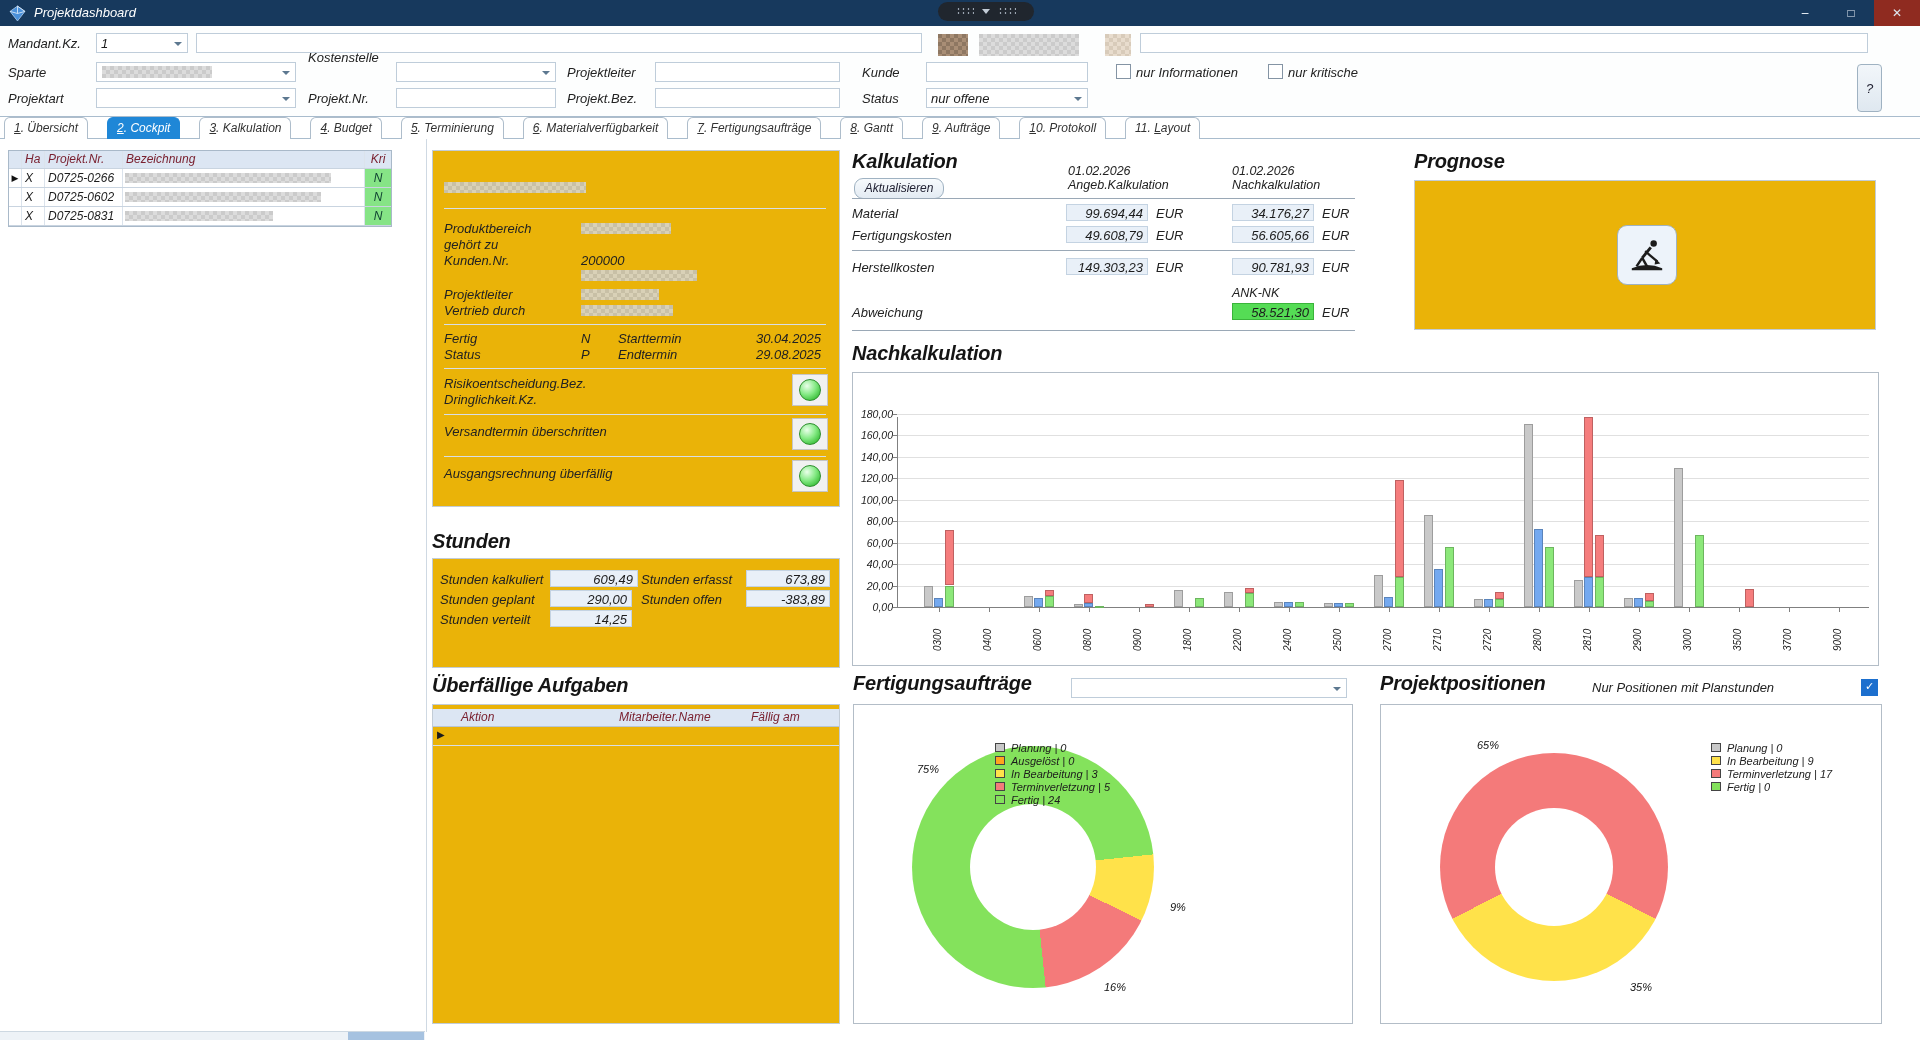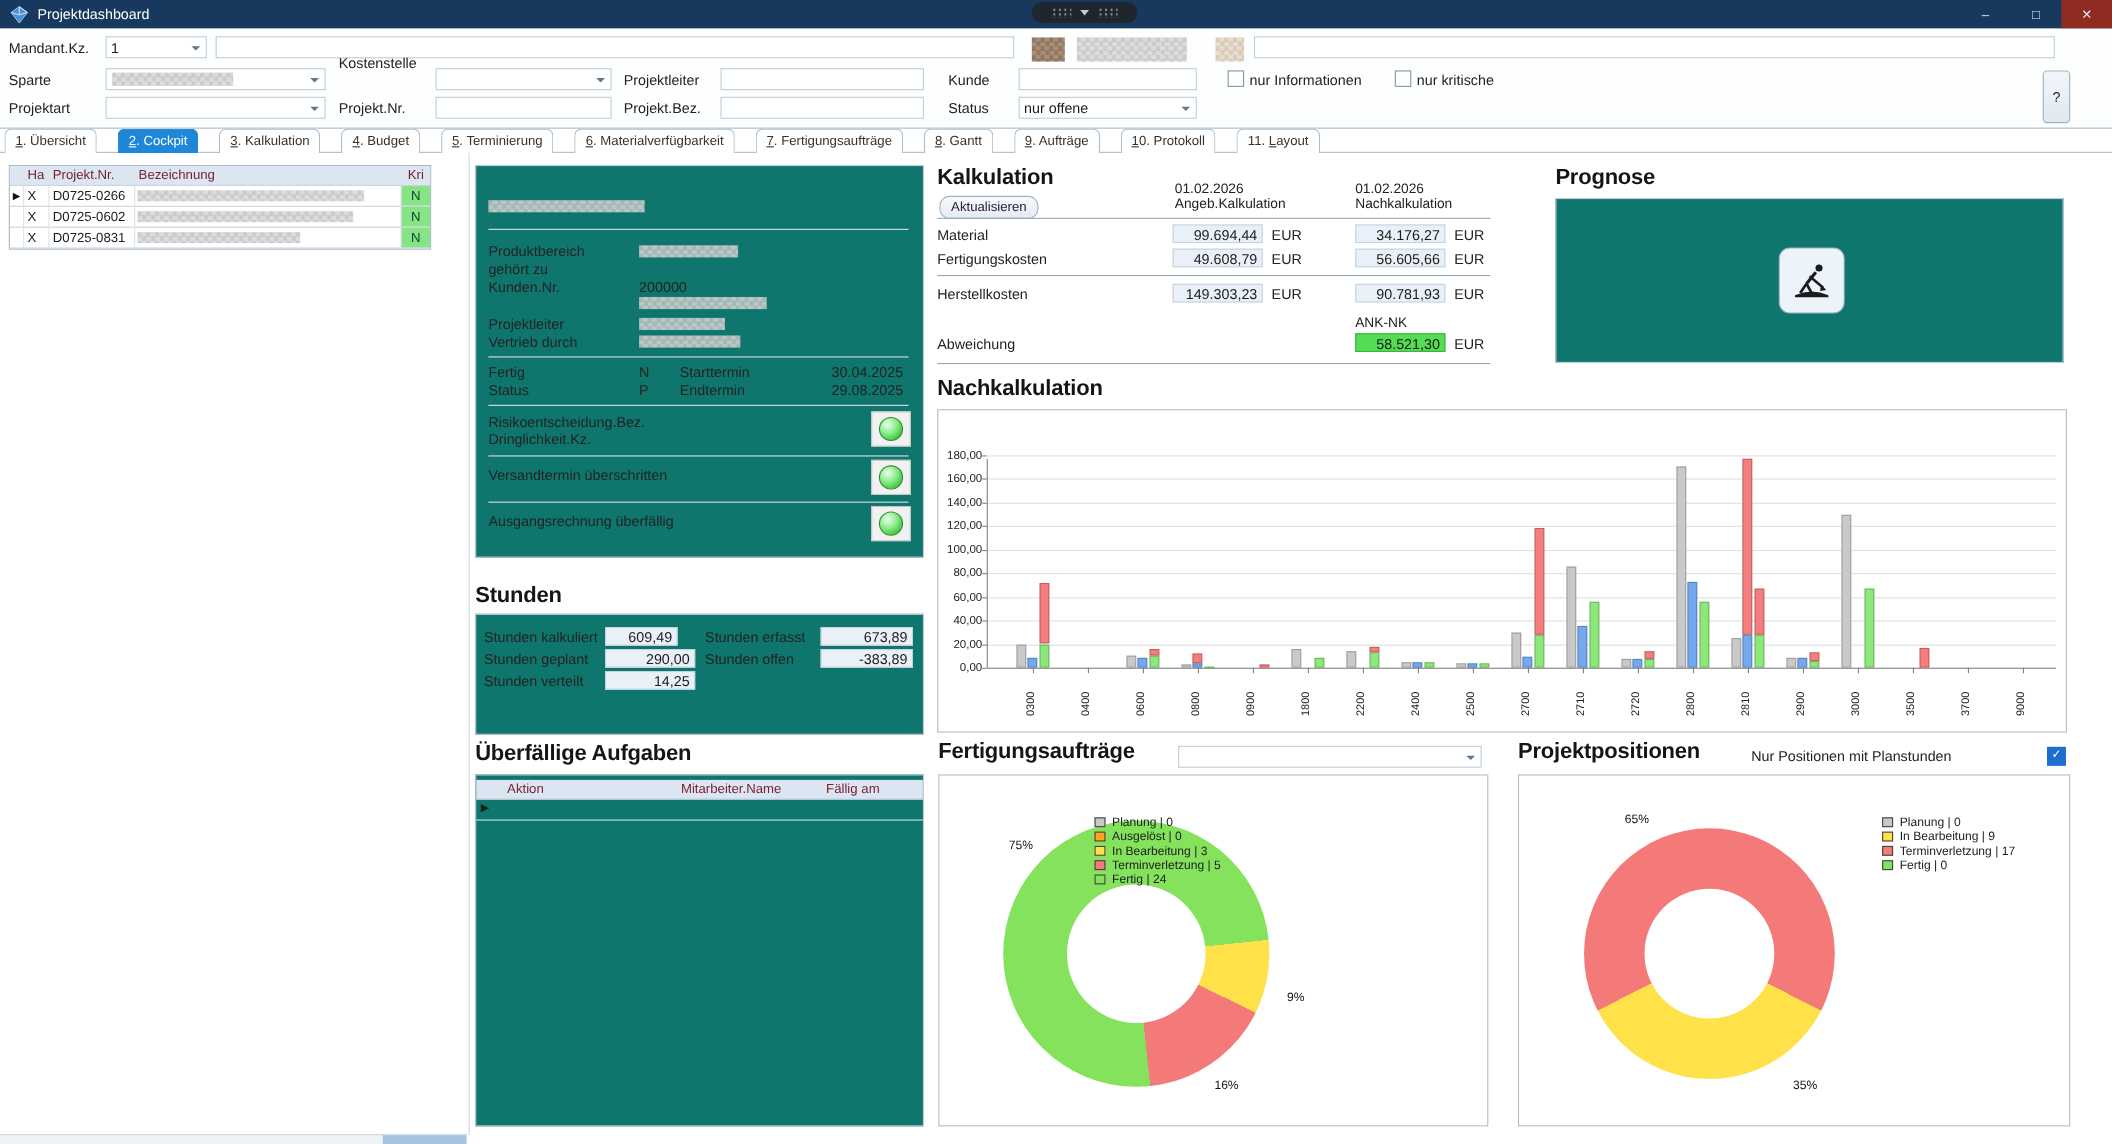--- a/index.html
+++ b/index.html
@@ -1,17 +1,17 @@
 <!DOCTYPE html>
 <html><head>
 <meta charset="utf-8">
 <style>
   html,body{margin:0;padding:0;background:#e8e8e8;}
   #app{position:relative;width:1920px;height:1040px;background:#ffffff;overflow:hidden;
-       font-family:"Liberation Sans","DejaVu Sans",sans-serif;color:#1c1c1c;}
+       font-family:"Liberation Sans","DejaVu Sans",sans-serif;color:#1c1c1c;font-style:italic;}
   .abs{position:absolute;}
   
   .titlebar{position:absolute;left:0;top:0;width:1920px;height:26px;background:#17395d;border-bottom:1px solid #0e2ри540;}
   .titlebar .apptitle{position:absolute;left:34px;top:5px;color:#fff;font-size:13px;}
   .winbtn{position:absolute;top:0;height:26px;width:46px;color:#dfe7ef;text-align:center;line-height:26px;font-size:12px;cursor:default;}
   .winbtn.close{background:#8f2b20;}
   .pill{position:absolute;left:938px;top:2px;width:96px;height:19px;background:#20262e;border-radius:10px;display:flex;align-items:center;justify-content:center;gap:8px;}
   .dots{width:18px;height:9px;background-image:radial-gradient(#9aa4b0 1px,transparent 1.2px);background-size:5px 4px;}
   .chev{width:0;height:0;border:4px solid transparent;border-top:5px solid #c3ccd6;margin-top:4px;}
   
@@ -35,21 +35,21 @@
   .grid{position:absolute;border:1px solid #a9b9c9;background:#fff;font-size:12px;}
   .grow{display:flex;border-bottom:1px solid #c9d4e0;height:18px;line-height:18px;}
   .grow.head{background:#dce6f3;color:#7a2130;height:17px;line-height:17px;}
   .gcell{border-right:1px solid #dbe3ec;padding:0 3px;box-sizing:border-box;overflow:hidden;white-space:nowrap;position:relative;}
   .gcell.kri{background:#86e486;text-align:center;color:#143;border-right:none;}
   .grow.head .gcell.kri{background:#dce6f3;color:#7a2130;}
   .sel{width:13px;text-align:center;font-size:9px;color:#111;padding:0;}
   .vline{position:absolute;background:#cfd9e3;width:1px;}
   
   .ptitle{position:absolute;font-size:20px;font-weight:bold;color:#151515;letter-spacing:-0.2px;}
-  .panel{position:absolute;border:1px solid #c2ccd6;background:#0f766e;}
+  .panel{position:absolute;border:1px solid #c2ccd6;background:#eab308;}
   .lbl{position:absolute;font-size:13px;color:#222;}
   .small{font-size:12.5px;}
   .val{position:absolute;background:#e9f0f8;border:1px solid #c4d3e2;height:17px;line-height:17px;font-size:13px;text-align:right;padding-right:4px;box-sizing:border-box;}
   .val.green{background:#55dc55;border-color:#3ab43a;}
   .hr{position:absolute;height:1px;background:#9aa8b6;}
   .hr.lite{background:#d7dee6;}
   .light{position:absolute;width:34px;height:30px;background:#f1f1f1;border:1px solid #c6c6c6;display:flex;align-items:center;justify-content:center;}
   .bulb{width:20px;height:20px;border-radius:50%;border:1px solid #2e8e2e;background:radial-gradient(circle at 35% 30%,#eaffea 0%,#86ea86 45%,#41c341 78%,#2aa32a 100%);}
   .pillbtn{position:absolute;background:linear-gradient(#f7fafc,#e3ebf3);border:1px solid #9fb2c2;border-radius:9px;font-size:12px;color:#223;text-align:center;cursor:default;}
   
@@ -229,21 +229,21 @@
     </div>
   <div class="hr lite" style="left:444px;top:456px;width:382px"></div>
   <span class="lbl" style="left:444px;top:466px">Ausgangsrechnung überfällig</span>
   <div class="light" style="left:792px;top:460px">
       <span class="bulb"></span>
     </div>
 
   <div class="ptitle" style="left:432px;top:530px">Stunden</div>
   <div class="panel" style="left:432px;top:558px;width:406px;height:108px"></div>
   <span class="lbl" style="left:440px;top:572px">Stunden kalkuliert</span>
-  <div class="val" style="left:550px;top:570px;width:66px">609,49</div>
+  <div class="val" style="left:550px;top:570px;width:88px">609,49</div>
   <span class="lbl" style="left:641px;top:572px">Stunden erfasst</span>
   <div class="val" style="left:746px;top:570px;width:84px">673,89</div>
   <span class="lbl" style="left:440px;top:592px">Stunden geplant</span>
   <div class="val" style="left:550px;top:590px;width:82px">290,00</div>
   <span class="lbl" style="left:641px;top:592px">Stunden offen</span>
   <div class="val" style="left:746px;top:590px;width:84px">-383,89</div>
   <span class="lbl" style="left:440px;top:612px">Stunden verteilt</span>
   <div class="val" style="left:550px;top:610px;width:82px">14,25</div>
 
   <div class="ptitle" style="left:432px;top:674px">Überfällige Aufgaben</div>

